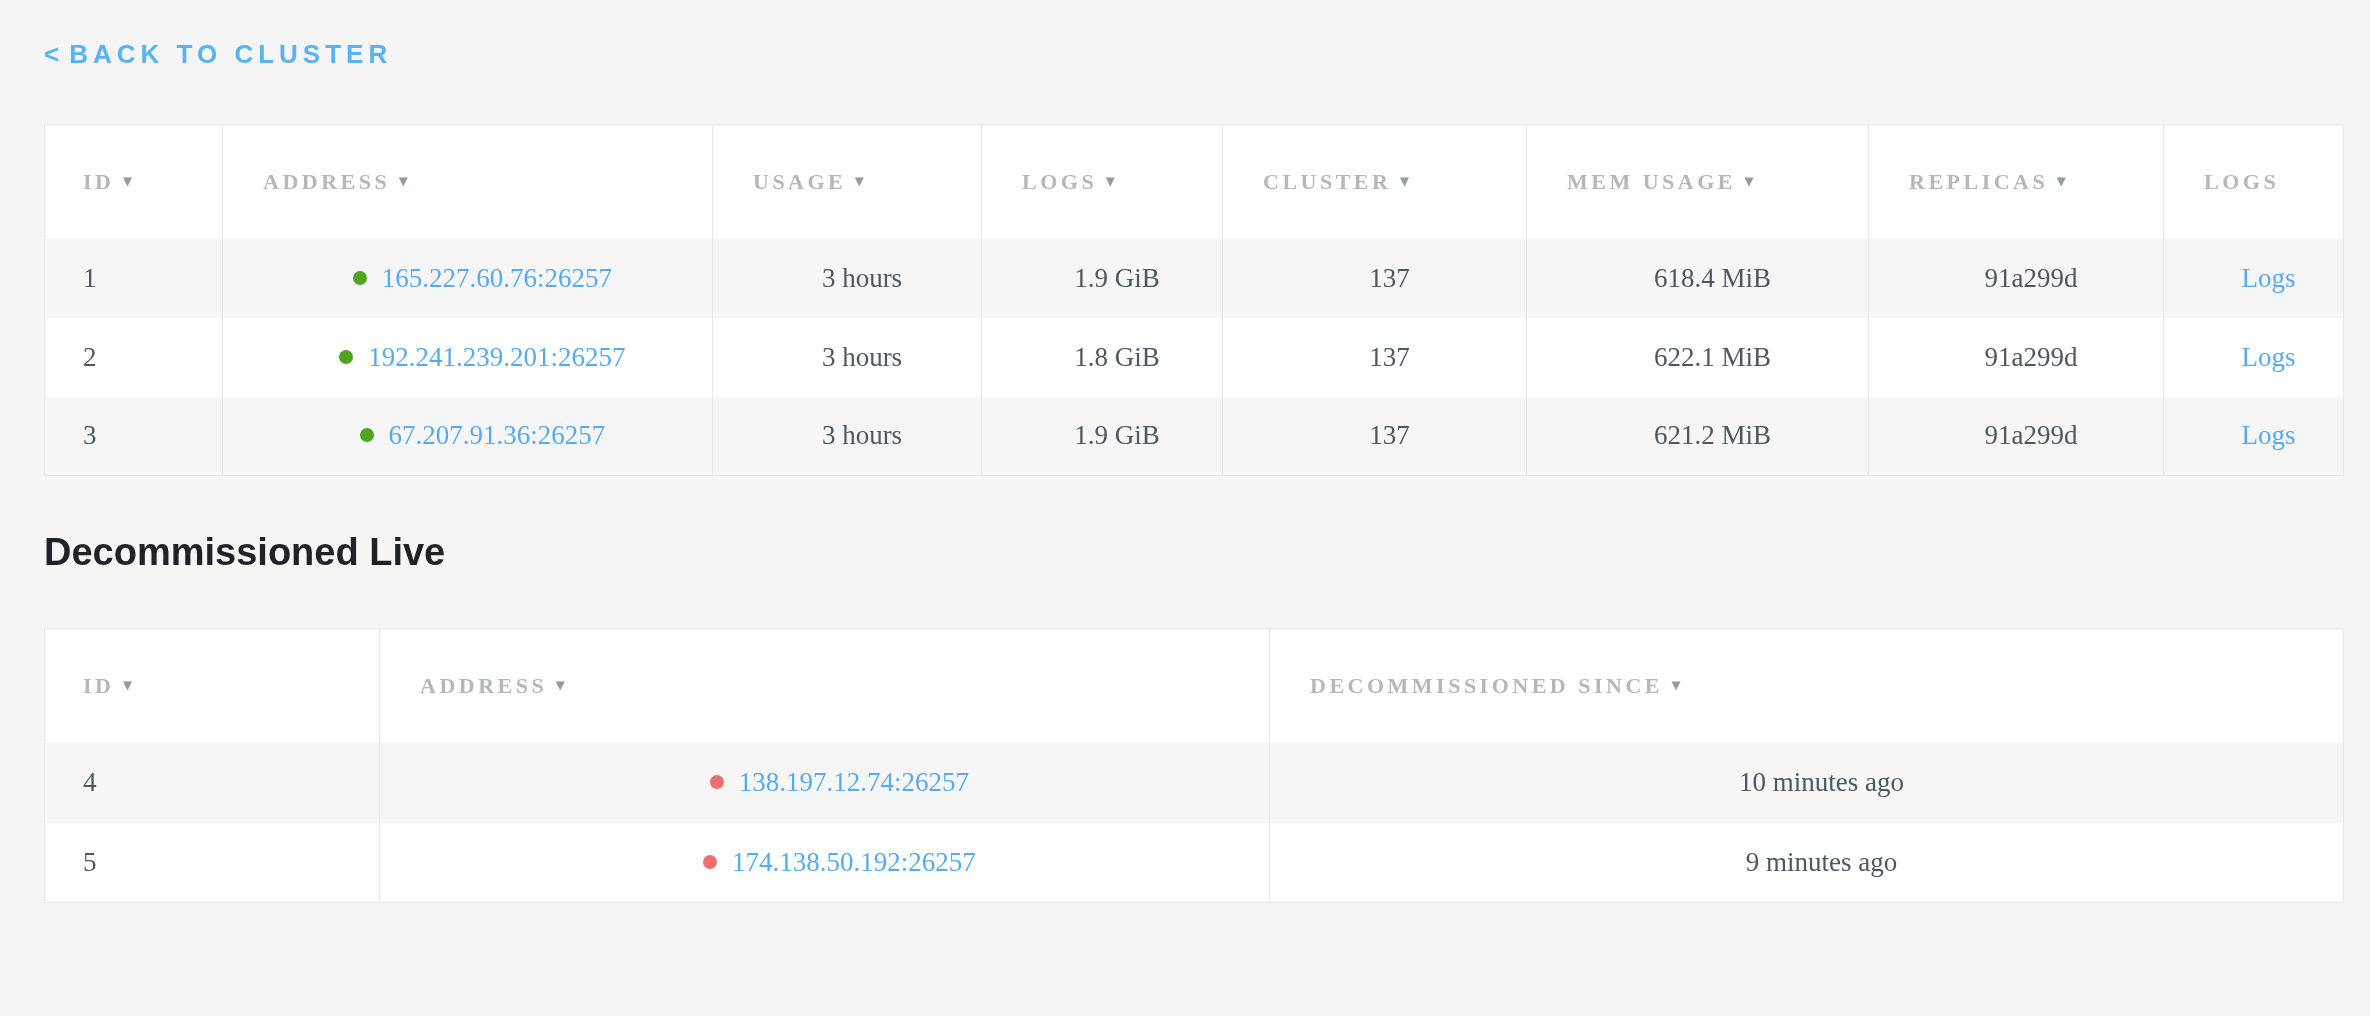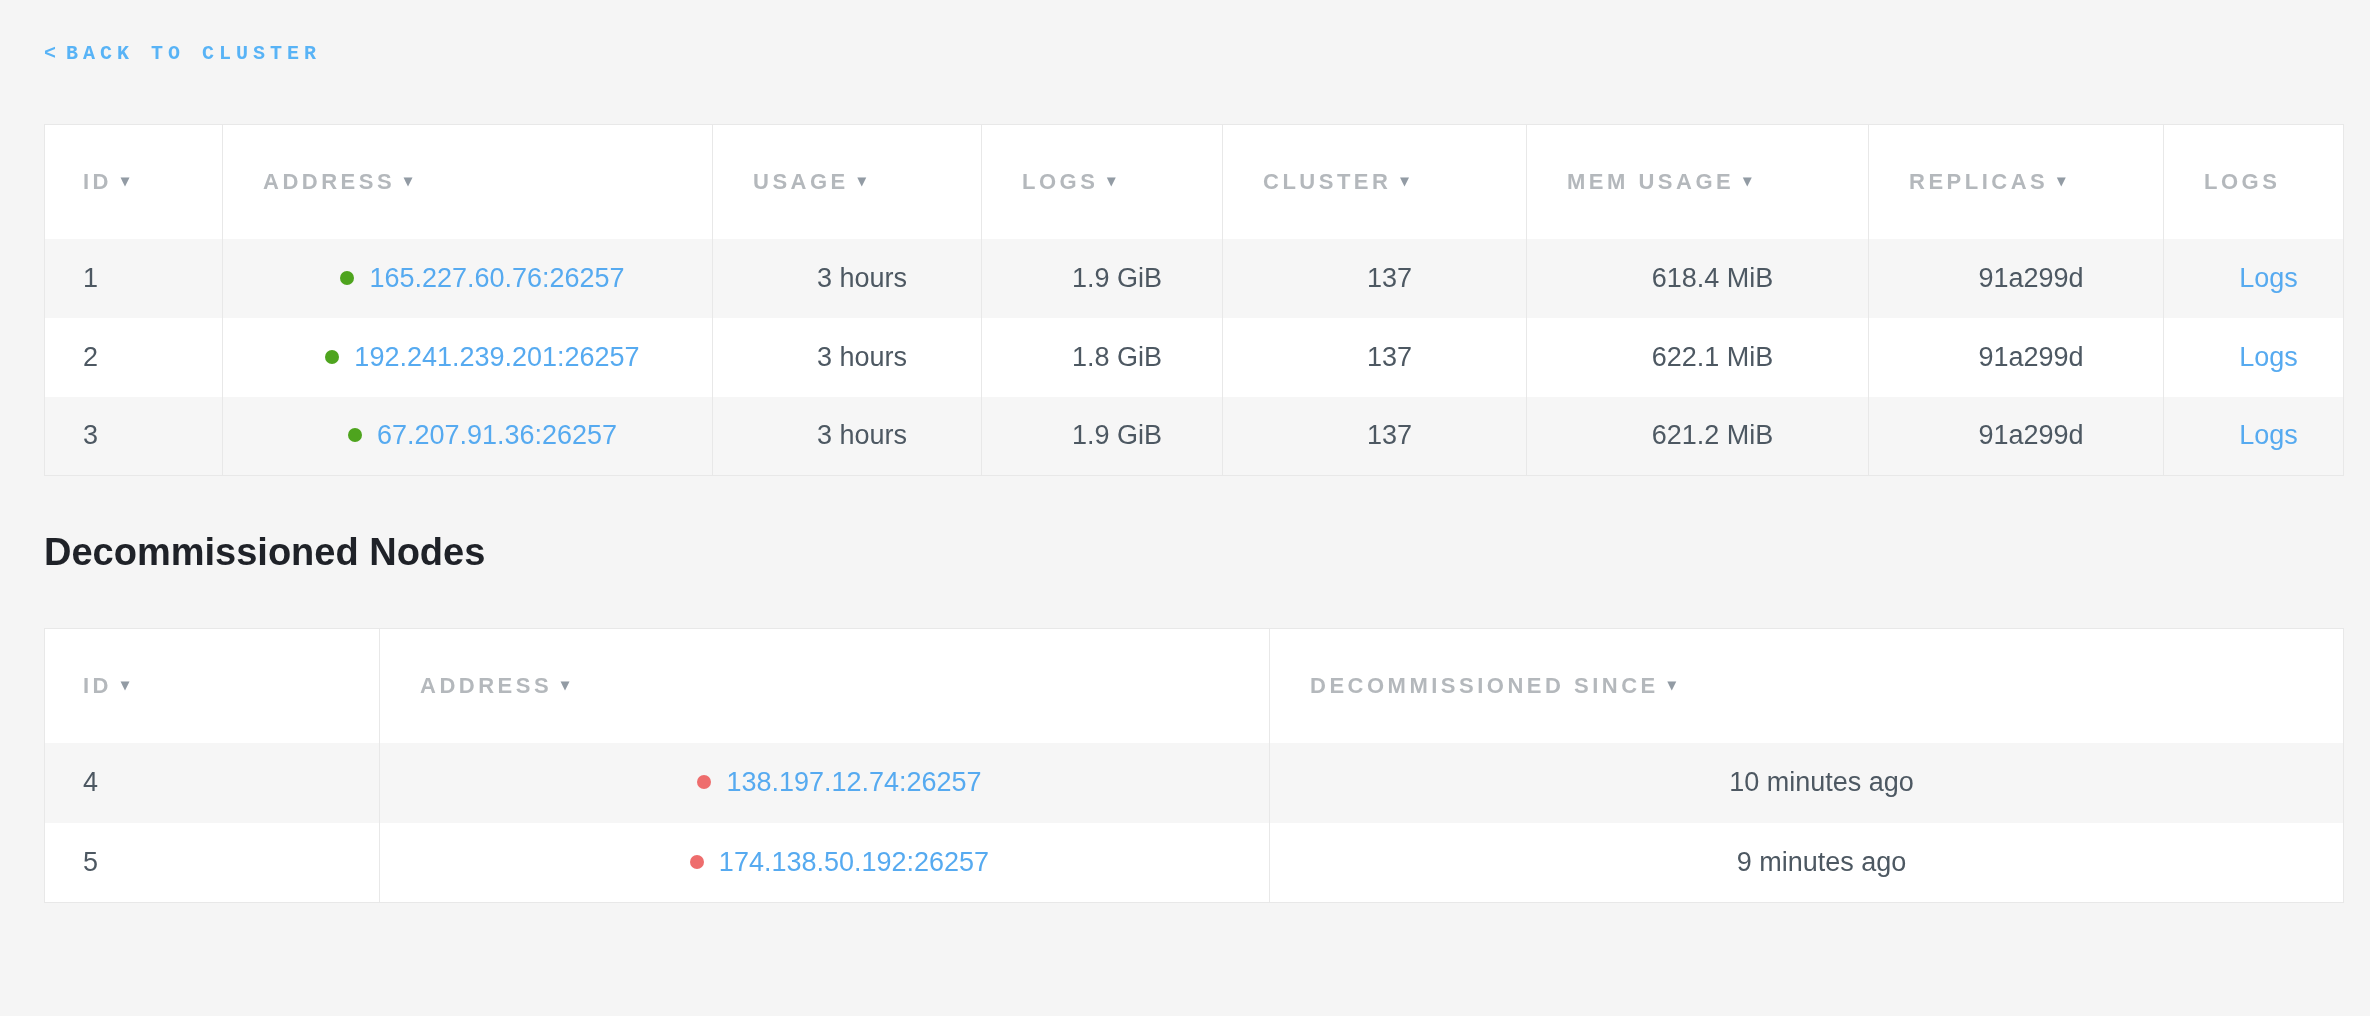--- a/index.html
+++ b/index.html
@@ -20,45 +20,45 @@
   body{
     width:2370px;height:1016px;
     background:var(--page-bg);
     font-family:"Liberation Sans",sans-serif;
     -webkit-font-smoothing:antialiased;
   }
   .page{padding:38px 27px 0 44px;}
 
   .back-link{
     display:inline-block;
-    font-size:20px;font-weight:bold;
+    font-size:26px;font-weight:bold;
     letter-spacing:5px;
     color:var(--back-link);
     cursor:pointer;
     text-decoration:none;
     line-height:32px;
-    font-family:Liberation Mono, monospace;
   }
   .back-link .arrow{margin-right:10px;letter-spacing:0;}
 
   h1.section-title{
     margin:48px 0 0 0;
     font-size:38px;line-height:44px;
     font-weight:bold;
     color:var(--heading-text);
   }
   h1.second{margin-top:54px;}
 
   table.data-table{
     margin-top:54px;
     border-collapse:collapse;
     table-layout:fixed;
     width:2299px;
     background:#f0abfc;
     border:1px solid var(--border);
+    font-family:Liberation Serif, serif;
   }
   .data-table th+th,.data-table td+td{border-left:1px solid var(--border);text-align:center;}
   .data-table thead th{
     height:114px;
     background:#ffffff;
     text-align:left;
     vertical-align:middle;
     padding:0 10px 0 40px;
     font-size:22px;
     font-weight:bold;
@@ -172,21 +172,21 @@
         <td>3 hours</td>
         <td>1.9 GiB</td>
         <td>137</td>
         <td>621.2 MiB</td>
         <td>91a299d</td>
         <td><a class="cell-link">Logs</a></td>
       </tr>
     </tbody>
   </table>
 
-  <h1 class="section-title second">Decommissioned Nodes</h1>
+  <h1 class="section-title second">Decommissioned Live</h1>
 
   <table class="data-table decom-table">
     <colgroup>
       <col class="c-id">
         <col class="c-address">
         <col class="c-since">
     </colgroup>
     <thead>
       <tr>
         <th class="sortable"><span>ID</span><span class="sort-arrow">▾</span></th>

